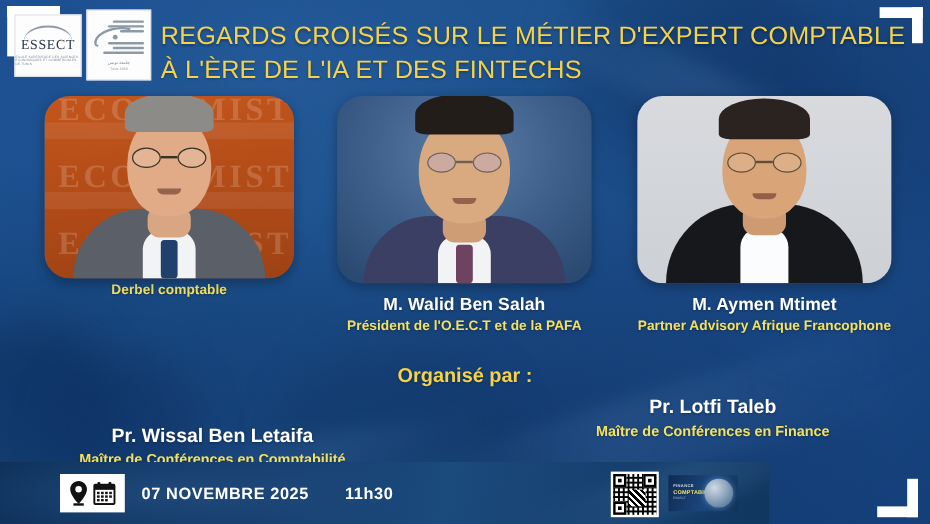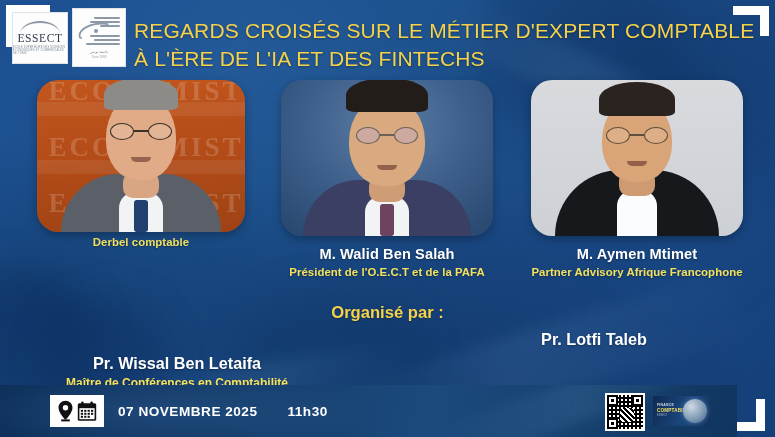--- a/index.html
+++ b/index.html
@@ -255,21 +255,21 @@
     text-shadow:0 1px 2px rgba(0,0,0,0.32);
   }
   .org-role {
     margin-top:3px;
     color:#f3e15f; font-size:12px; font-weight:bold;
     text-shadow:0 1px 2px rgba(0,0,0,0.32);
   }
 
   
   .footer {
-    position:absolute; left:0; bottom:0; width:737px; height:52px;
+    position:absolute; left:0; bottom:0; width:641px; height:52px;
     background:
       radial-gradient(ellipse 300px 60px at 22% 50%, rgba(40,86,140,0.55) 0%, rgba(40,86,140,0) 70%),
       linear-gradient(100deg,#0d2f58 0%,#143b68 30%,#1b4a7d 58%,#10365f 100%);
     overflow:hidden;
   }
   .footer-streak {
     position:absolute; width:300px; height:42px; left:430px; top:-6px;
     background:linear-gradient(100deg, rgba(120,175,225,0) 0%, rgba(120,175,225,0.14) 50%, rgba(120,175,225,0) 100%);
     transform:rotate(-20deg); filter:blur(6px);
   }
@@ -444,20 +444,21 @@
 
   <div class="org-head">Organisé par :</div>
 
   <div class="org org-left">
     <div class="org-name">Pr. Wissal Ben Letaifa</div>
     <div class="org-role">Maître de Conférences en Comptabilité</div>
   </div>
 
   <div class="org org-right">
     <div class="org-name">Pr. Lotfi Taleb</div>
+    <div class="org-role">Maître de Conférences en Finance</div>
   </div>
 
   <div class="footer">
     <div class="footer-streak"></div>
 
     <div class="foot-icons">
       <svg class="ico" width="17" height="22" viewBox="0 0 17 22">
         <path d="M8.5 0.8C4.6 0.8 1.5 3.9 1.5 7.8c0 5.2 7 12.2 7 12.2s7-7 7-12.2c0-3.9-3.1-7-7-7z" fill="#111"></path>
         <circle cx="8.5" cy="7.7" r="2.7" fill="#fff"></circle>
         <rect x="4.2" y="19.4" width="8.6" height="2" fill="#111"></rect>

